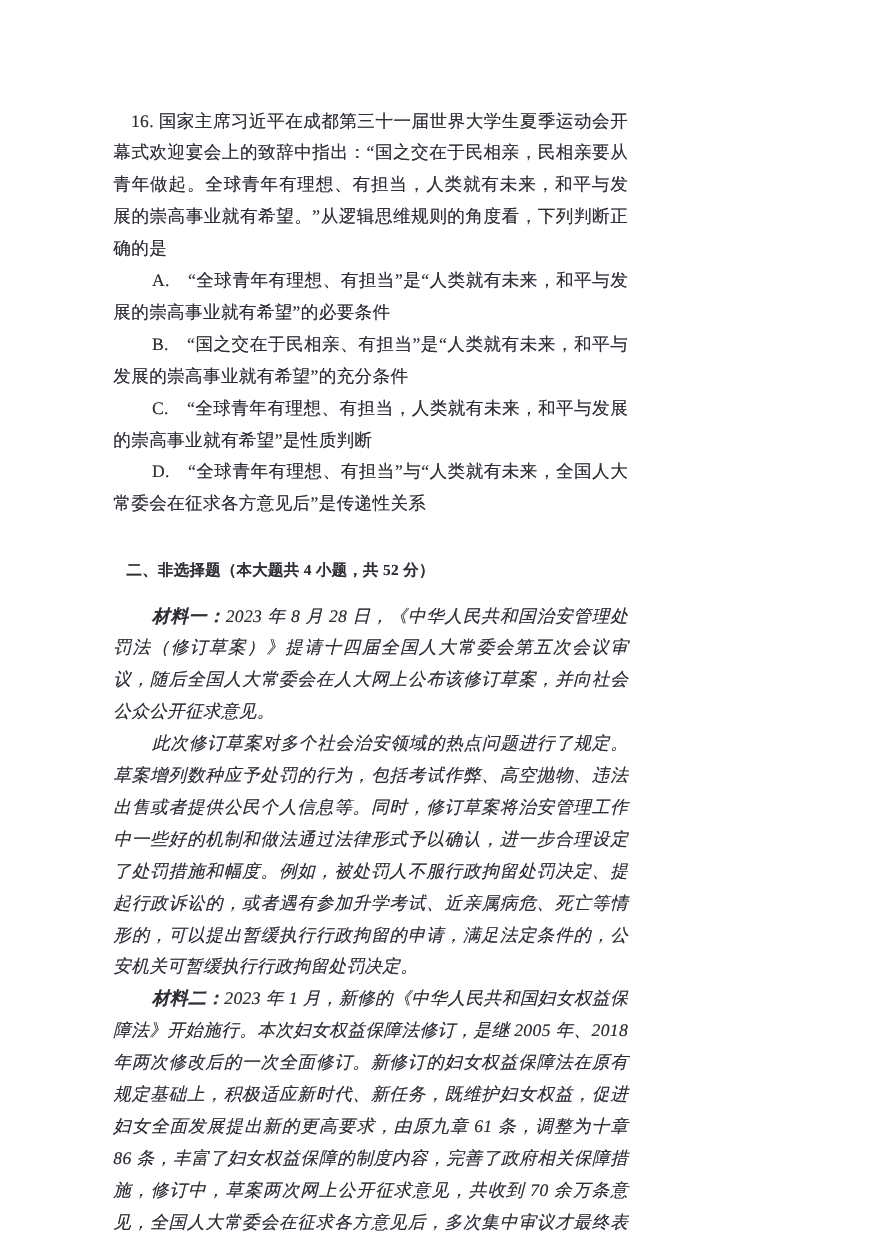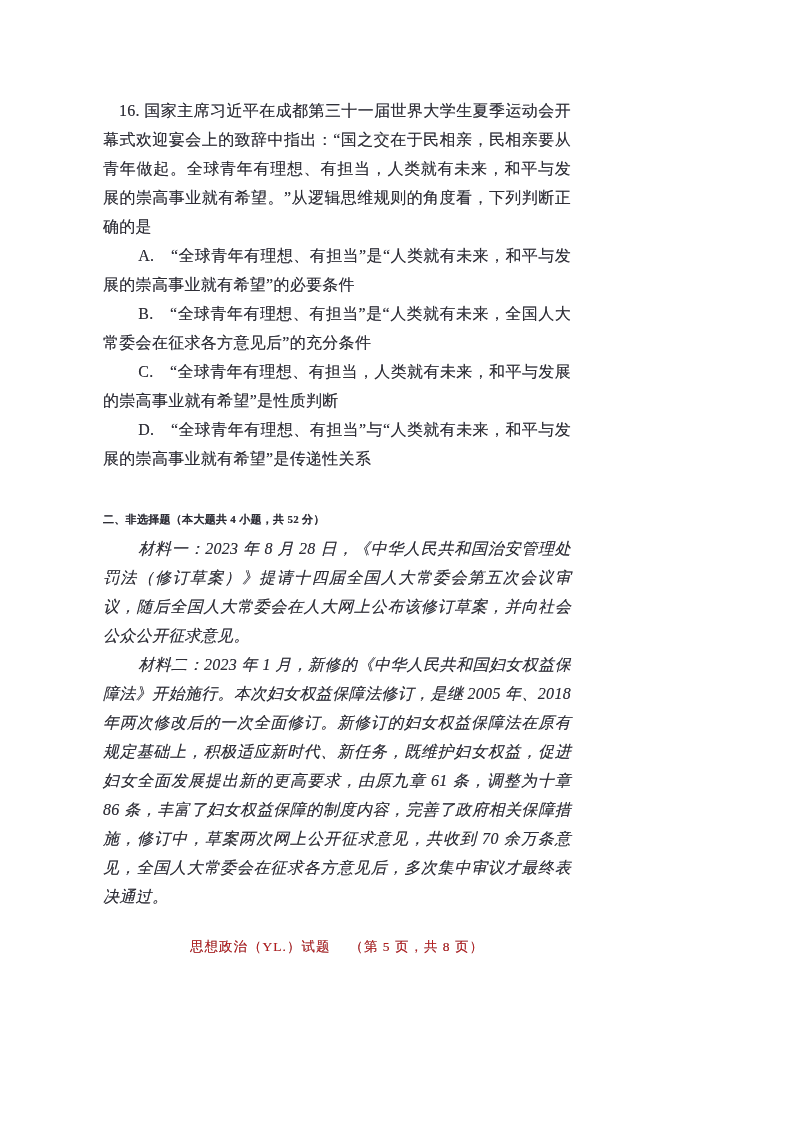--- a/index.html
+++ b/index.html
@@ -25,33 +25,33 @@
   p {
     margin: 0;
     font-size: 16px;
     line-height: 29px;
     text-align: justify;
     letter-spacing: 0.3px;
   }
   .stem { text-indent: 1em; }
   .option { text-indent: 2.2em; }
   .section-head {
-    margin: 0;
+    margin: 12px;
     margin-top: 32px;
-    font-size: 11px;
+    font-size: 14px;
     font-weight: bold;
     line-height: 29px;
     letter-spacing: 0.3px;
   }
   .intro { margin-top: 3px; text-indent: 1em; }
   .material {
     font-style: italic;
     text-indent: 2.2em;
   }
-  .material .mlabel { font-weight: normal; }
+  .material .mlabel { font-weight: bold; }
   .subq { text-indent: 2.2em; }
   .footer {
     margin-top: 26px;
     text-align: center;
     font-size: 13.5px;
     line-height: 20px;
     color: #b91c1c;
     letter-spacing: 1px;
   }
   .footer .gap { display: inline-block; width: 1.4em; }
@@ -59,33 +59,34 @@
 </head>
 <body>
 
 <div class="page">
 
   <section>
     <p class="stem"><span>16.</span> <span>国家主席习近平在成都第三十一届世界大学生夏季运动会开幕式欢迎宴会上的致辞中指出：“国之交在于民相亲，民相亲要从青年做起。全球青年有理想、有担当，人类就有未来，和平与发展的崇高事业就有希望。”从逻辑思维规则的角度看，下列判断正确的是</span></p>
 
     <p class="option"><span>A.</span>　<span>“全球青年有理想、有担当”是“人类就有未来，和平与发展的崇高事业就有希望”的必要条件</span></p>
 
-    <p class="option"><span>B.</span>　<span>“全球青年有理想、有担当”是“人类就有未来，全国人大常委会在征求各方意见后”的充分条件</span></p>
+    <p class="option"><span>B.</span>　<span>“国之交在于民相亲、有担当”是“人类就有未来，和平与发展的崇高事业就有希望”的充分条件</span></p>
 
     <p class="option"><span>C.</span>　<span>“全球青年有理想、有担当，人类就有未来，和平与发展的崇高事业就有希望”是性质判断</span></p>
 
-    <p class="option"><span>D.</span>　<span>“全球青年有理想、有担当”与“人类就有未来，和平与发展的崇高事业就有希望”是传递性关系</span></p>
+    <p class="option"><span>D.</span>　<span>“全球青年有理想、有担当”与“人类就有未来，全国人大常委会在征求各方意见后”是传递性关系</span></p>
   </section>
 
   <h2 class="section-head">二、非选择题（本大题共 4 小题，共 52 分）</h2>
 
   <section>
 
     <p class="material"><span class="mlabel">材料一：</span><span>2023 年 8 月 28 日，《中华人民共和国治安管理处罚法（修订草案）》提请十四届全国人大常委会第五次会议审议，随后全国人大常委会在人大网上公布该修订草案，并向社会公众公开征求意见。</span></p>
 
+    <p class="material"><span>此次修订草案对多个社会治安领域的热点问题进行了规定。草案增列数种应予处罚的行为，包括考试作弊、高空抛物、违法出售或者提供公民个人信息等。同时，修订草案将治安管理工作中一些好的机制和做法通过法律形式予以确认，进一步合理设定了处罚措施和幅度。例如，被处罚人不服行政拘留处罚决定、提起行政诉讼的，或者遇有参加升学考试、近亲属病危、死亡等情形的，可以提出暂缓执行行政拘留的申请，满足法定条件的，公安机关可暂缓执行行政拘留处罚决定。</span></p>
 
     <p class="material"><span class="mlabel">材料二：</span><span>2023 年 1 月，新修的《中华人民共和国妇女权益保障法》开始施行。本次妇女权益保障法修订，是继 2005 年、2018 年两次修改后的一次全面修订。新修订的妇女权益保障法在原有规定基础上，积极适应新时代、新任务，既维护妇女权益，促进妇女全面发展提出新的更高要求，由原九章 61 条，调整为十章 86 条，丰富了妇女权益保障的制度内容，完善了政府相关保障措施，修订中，草案两次网上公开征求意见，共收到 70 余万条意见，全国人大常委会在征求各方意见后，多次集中审议才最终表决通过。</span></p>
 
   </section>
 
   <div class="footer"><span>思想政治（YL.）试题</span><span class="gap"></span><span>（第 5 页，共 8 页）</span></div>
 
 </div>
 
 </body></html>

